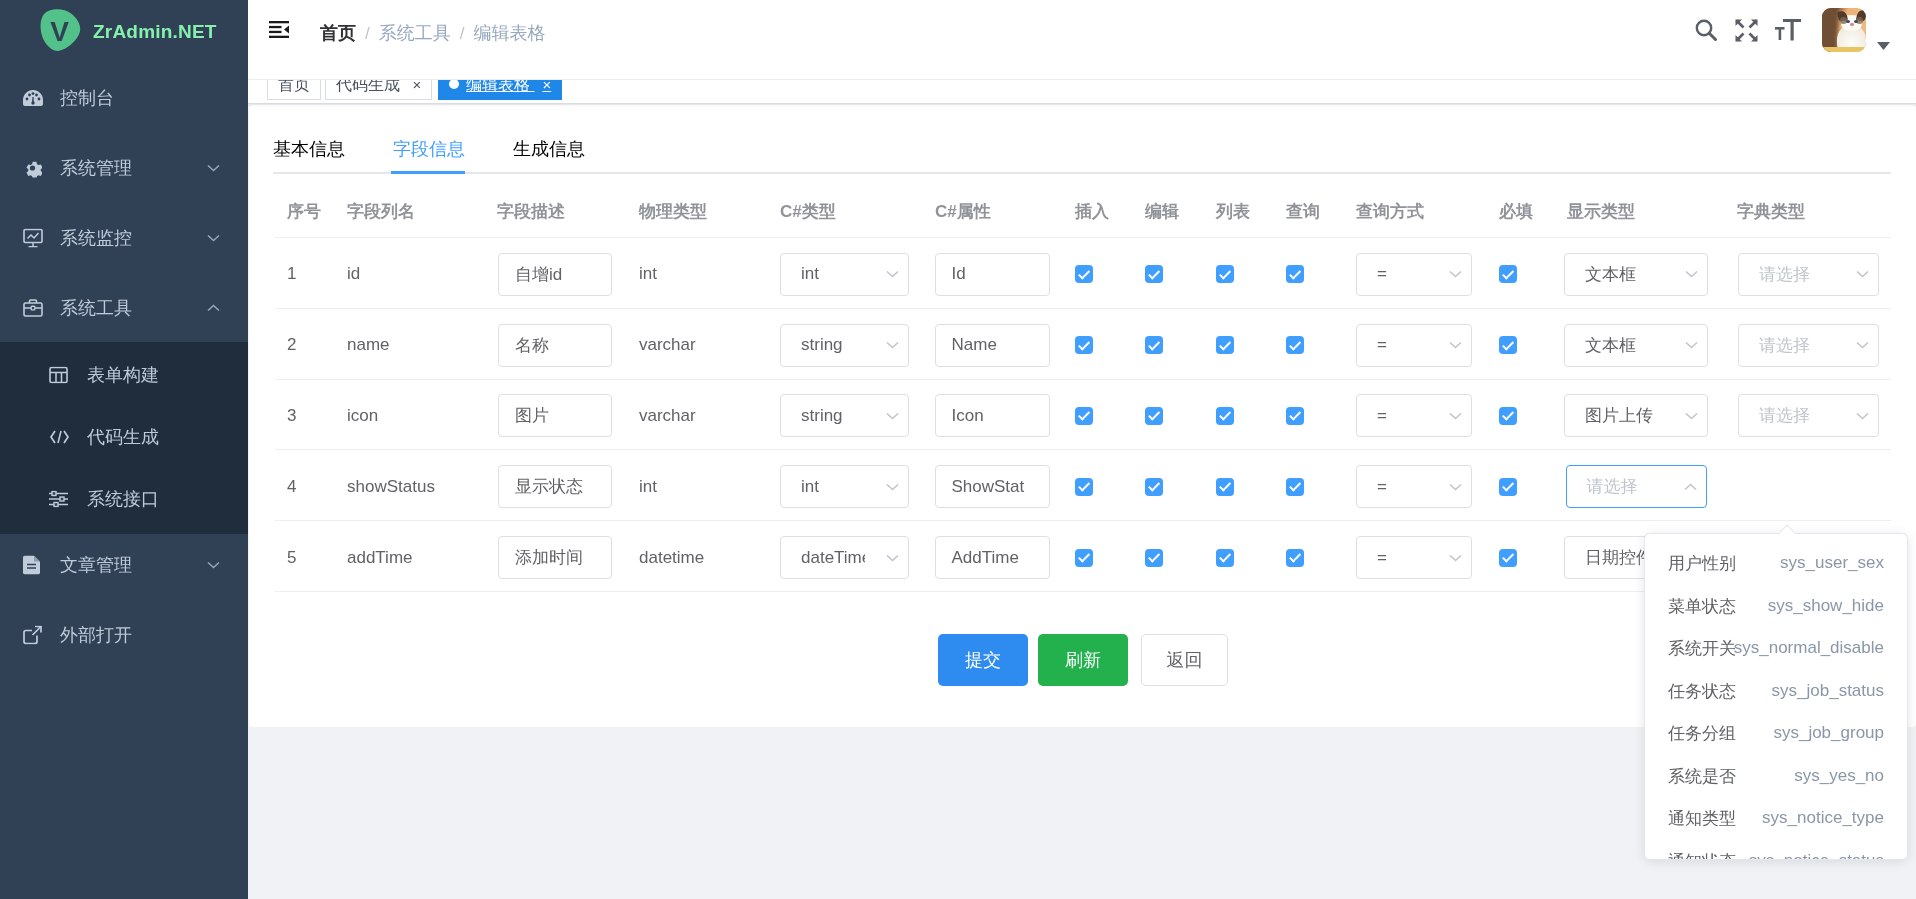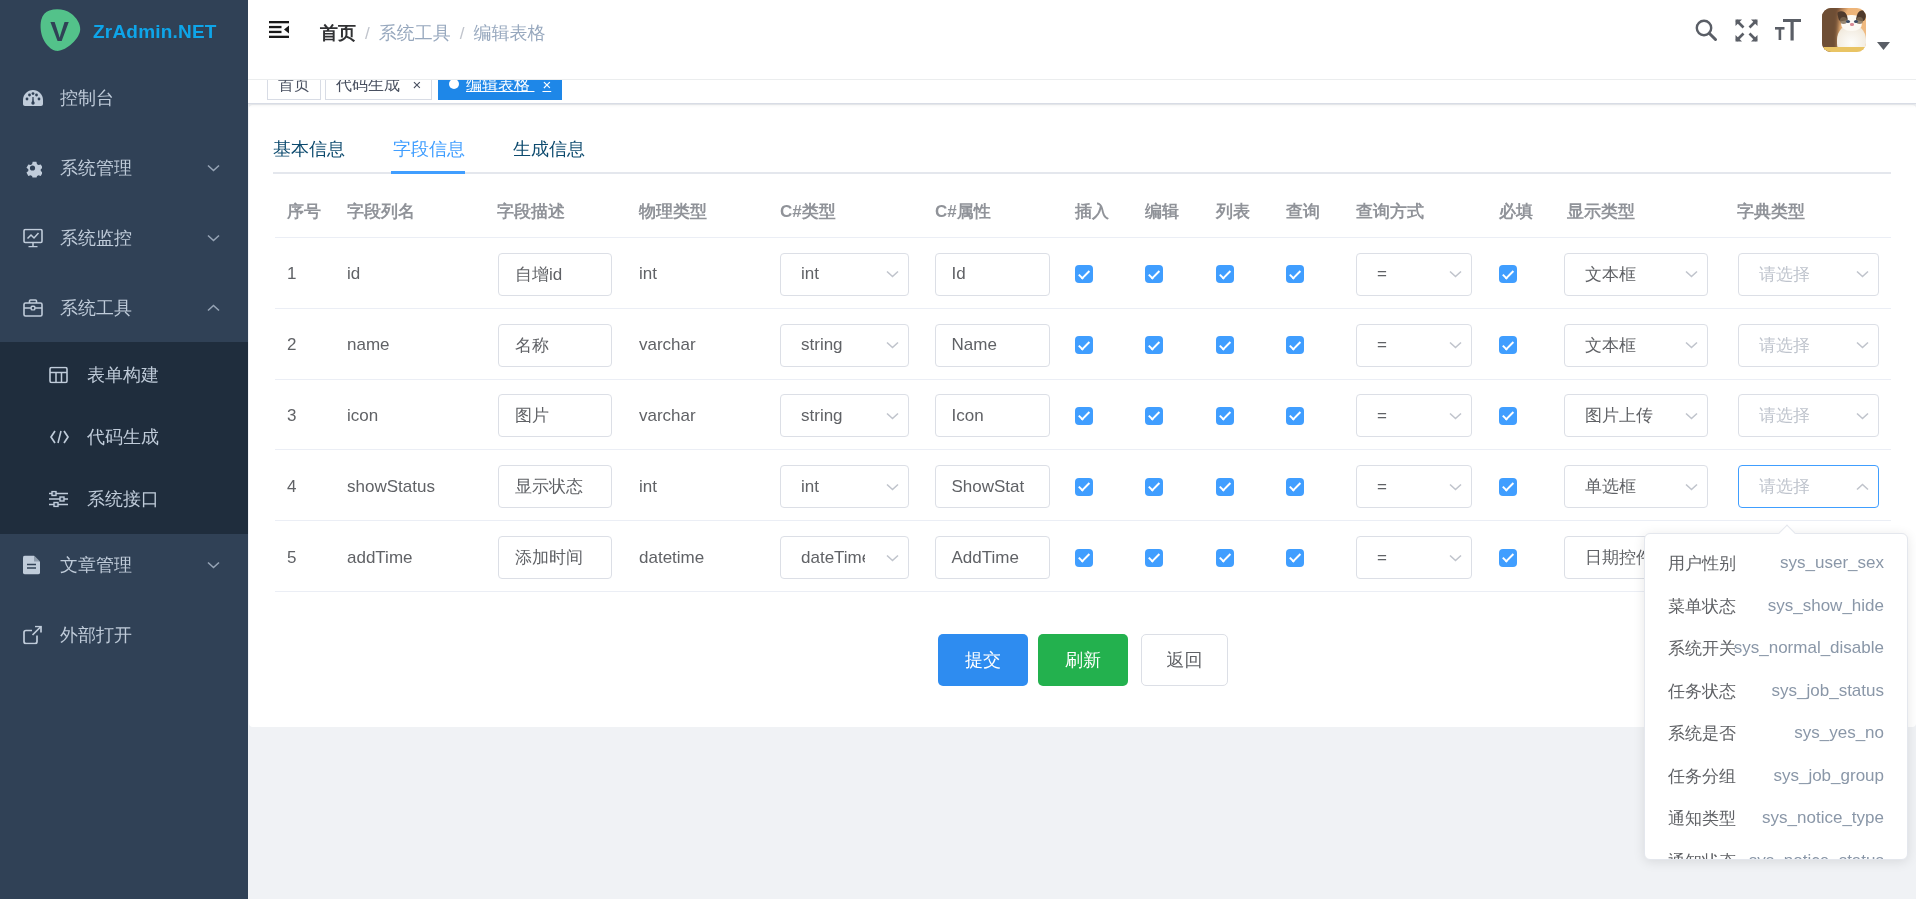--- a/index.html
+++ b/index.html
@@ -3,21 +3,21 @@
 <meta charset="utf-8">
 <style>
 * { margin:0; padding:0; box-sizing:border-box; }
 html,body { width:1916px; height:899px; overflow:hidden; }
 body { font-family:"Liberation Sans", sans-serif; background:#f0f2f5; position:relative; }
 .abs { position:absolute; }
 
 
 #sidebar { left:0; top:0; width:248px; height:899px; background:#304156; z-index:5; }
 #logo { position:absolute; left:0; top:0; width:248px; height:66px; }
-#logoTxt { position:absolute; left:93px; top:21px; color:#0ea5e9; font-weight:bold; font-size:19px; letter-spacing:0.2px; }
+#logoTxt { position:absolute; left:93px; top:21px; color:#86efac; font-weight:bold; font-size:19px; letter-spacing:0.2px; }
 .mitem { position:absolute; left:0; width:248px; height:70px; color:#bfcbd9; font-size:18px; }
 .mitem .txt { position:absolute; left:60px; top:50%; transform:translateY(-50%); }
 .mitem svg.ic { position:absolute; left:23px; top:50%; transform:translateY(-50%); }
 .mitem svg.arr { position:absolute; right:28px; top:50%; transform:translateY(-50%); }
 #subblock { position:absolute; left:0; top:342px; width:248px; height:192px; background:#1f2d3d; }
 .sitem { position:absolute; left:0; width:248px; height:62px; color:#bfcbd9; font-size:18px; }
 .sitem .txt { position:absolute; left:87px; top:50%; transform:translateY(-50%); }
 .sitem svg.ic { position:absolute; left:49px; top:50%; transform:translateY(-50%); }
 
 
@@ -30,21 +30,21 @@
 #tagsbar { left:248px; top:65px; width:1668px; height:39px; background:#fff; border-bottom:1px solid #d8dce5; box-shadow:0 1px 3px 0 rgba(0,0,0,.08); z-index:3; }
 .tag { position:absolute; top:4px; height:31px; line-height:29px; padding:0 10px; background:#fff; border:1px solid #d8dce5; color:#495060; font-size:16px; }
 .tag.active { background:#1e87e8; border-color:#1e87e8; color:#fff;text-decoration:underline; }
 .tag .dot { display:inline-block; width:10px; height:10px; border-radius:50%; background:#fff; margin-right:7px; position:relative; top:-1px;}
 .tag .x { margin-left:8px; font-size:15px; }
 
 
 #card { left:249px; top:105px; width:1667px; height:622px; background:#fff; border-radius:4px; z-index:1; }
 
 
-.tab { position:absolute; top:137px; font-size:18px; color:#0c4a6e; z-index:2; }
+.tab { position:absolute; top:137px; font-size:18px; color:#000000; z-index:2; }
 .tab.active { color:#409eff; }
 #tabline { left:273px; top:172px; width:1618px; height:2px; background:#e4e7ed; z-index:1;}
 #tabbar { left:391px; top:171px; width:74px; height:3px; background:#409eff; z-index:2;}
 
 
 #tbl { left:275px; top:183px; width:1616px; z-index:2; }
 .trow { display:grid; grid-template-columns:60px 150px 140px 142px 155px 140px 66px 70px 71px 71px 148px 58px 180px 165px; align-items:center; border-bottom:1px solid #ebeef5; }
 .thead { padding-top:3px; height:55px; color:#909399; font-weight:bold; font-size:17px; }
 .tbody { padding-top:3px; height:70.8px; color:#606266; font-size:17px; }
 .cell { padding-left:12px; }
@@ -437,25 +437,20 @@
       </div>
       <div>
         <div class="sel w116">=<svg class="ch" width="13" height="8" viewBox="0 0 13 8">
             <path d="M1 1.5 L6.5 6.5 L12 1.5" stroke="#c0c4cc" stroke-width="1.6" fill="none"></path>
           </svg></div>
       </div>
       <div class="p11">
         <span class="cb"></span>
       </div>
       <div>
-        <div class="sel w144">单选框<svg class="ch" width="13" height="8" viewBox="0 0 13 8">
-            <path d="M1 1.5 L6.5 6.5 L12 1.5" stroke="#c0c4cc" stroke-width="1.6" fill="none"></path>
-          </svg></div>
-      </div>
-      <div>
         <div class="sel w141 ph focus">请选择<svg class="ch" width="13" height="8" viewBox="0 0 13 8">
             <path d="M1 6.5 L6.5 1.5 L12 6.5" stroke="#c0c4cc" stroke-width="1.6" fill="none"></path>
           </svg></div>
       </div>
     </div>
     <div class="trow tbody">
       <div class="cell">5</div>
       <div class="cell">addTime</div>
       <div>
         <div class="inp w114">添加时间</div>
@@ -522,28 +517,28 @@
       </div>
     <div class="dditem">
         <span class="l">系统开关</span>
         <span class="r">sys_normal_disable</span>
       </div>
     <div class="dditem">
         <span class="l">任务状态</span>
         <span class="r">sys_job_status</span>
       </div>
     <div class="dditem">
+        <span class="l">任务分组</span>
+        <span class="r">sys_job_group</span>
+      </div>
+    <div class="dditem">
         <span class="l">系统是否</span>
         <span class="r">sys_yes_no</span>
       </div>
     <div class="dditem">
-        <span class="l">任务分组</span>
-        <span class="r">sys_job_group</span>
-      </div>
-    <div class="dditem">
         <span class="l">通知类型</span>
         <span class="r">sys_notice_type</span>
       </div>
     <div class="dditem">
         <span class="l">通知状态</span>
         <span class="r">sys_notice_status</span>
       </div>
   </div>
 </div>
 

